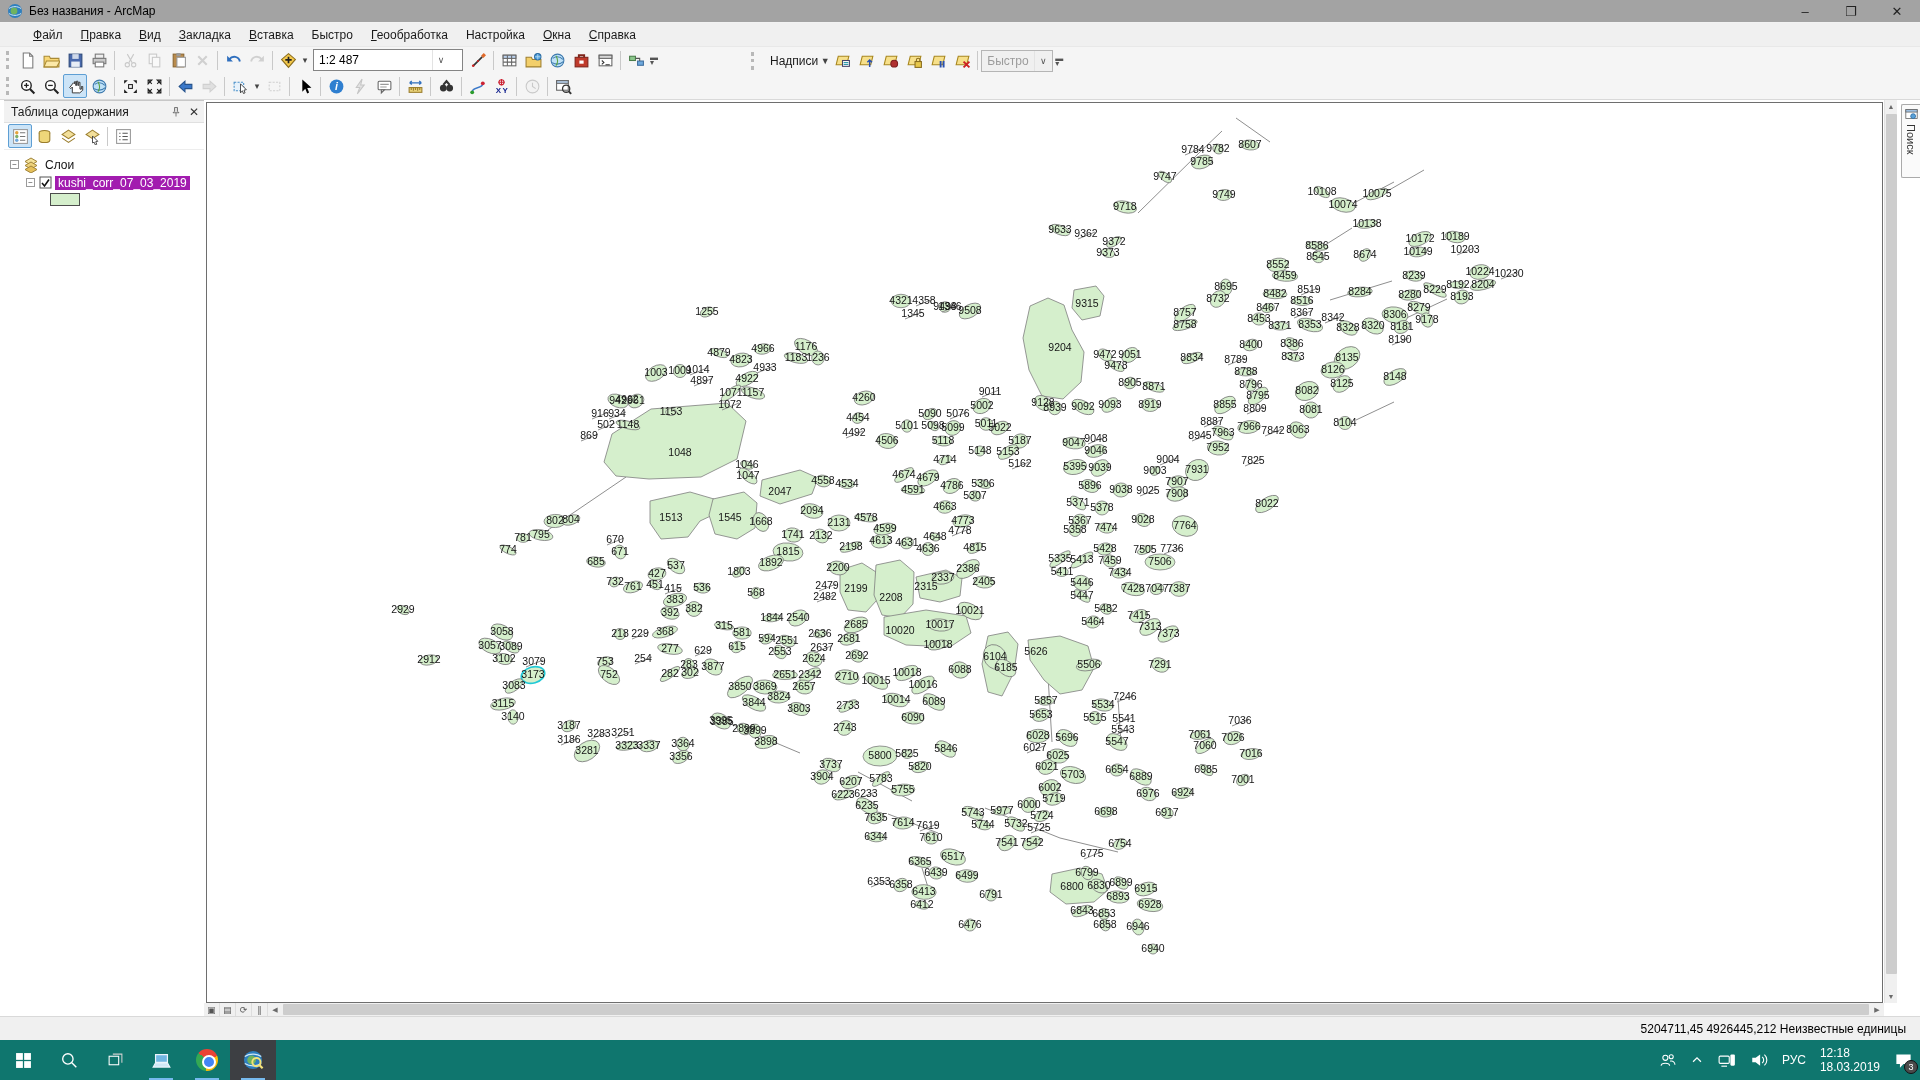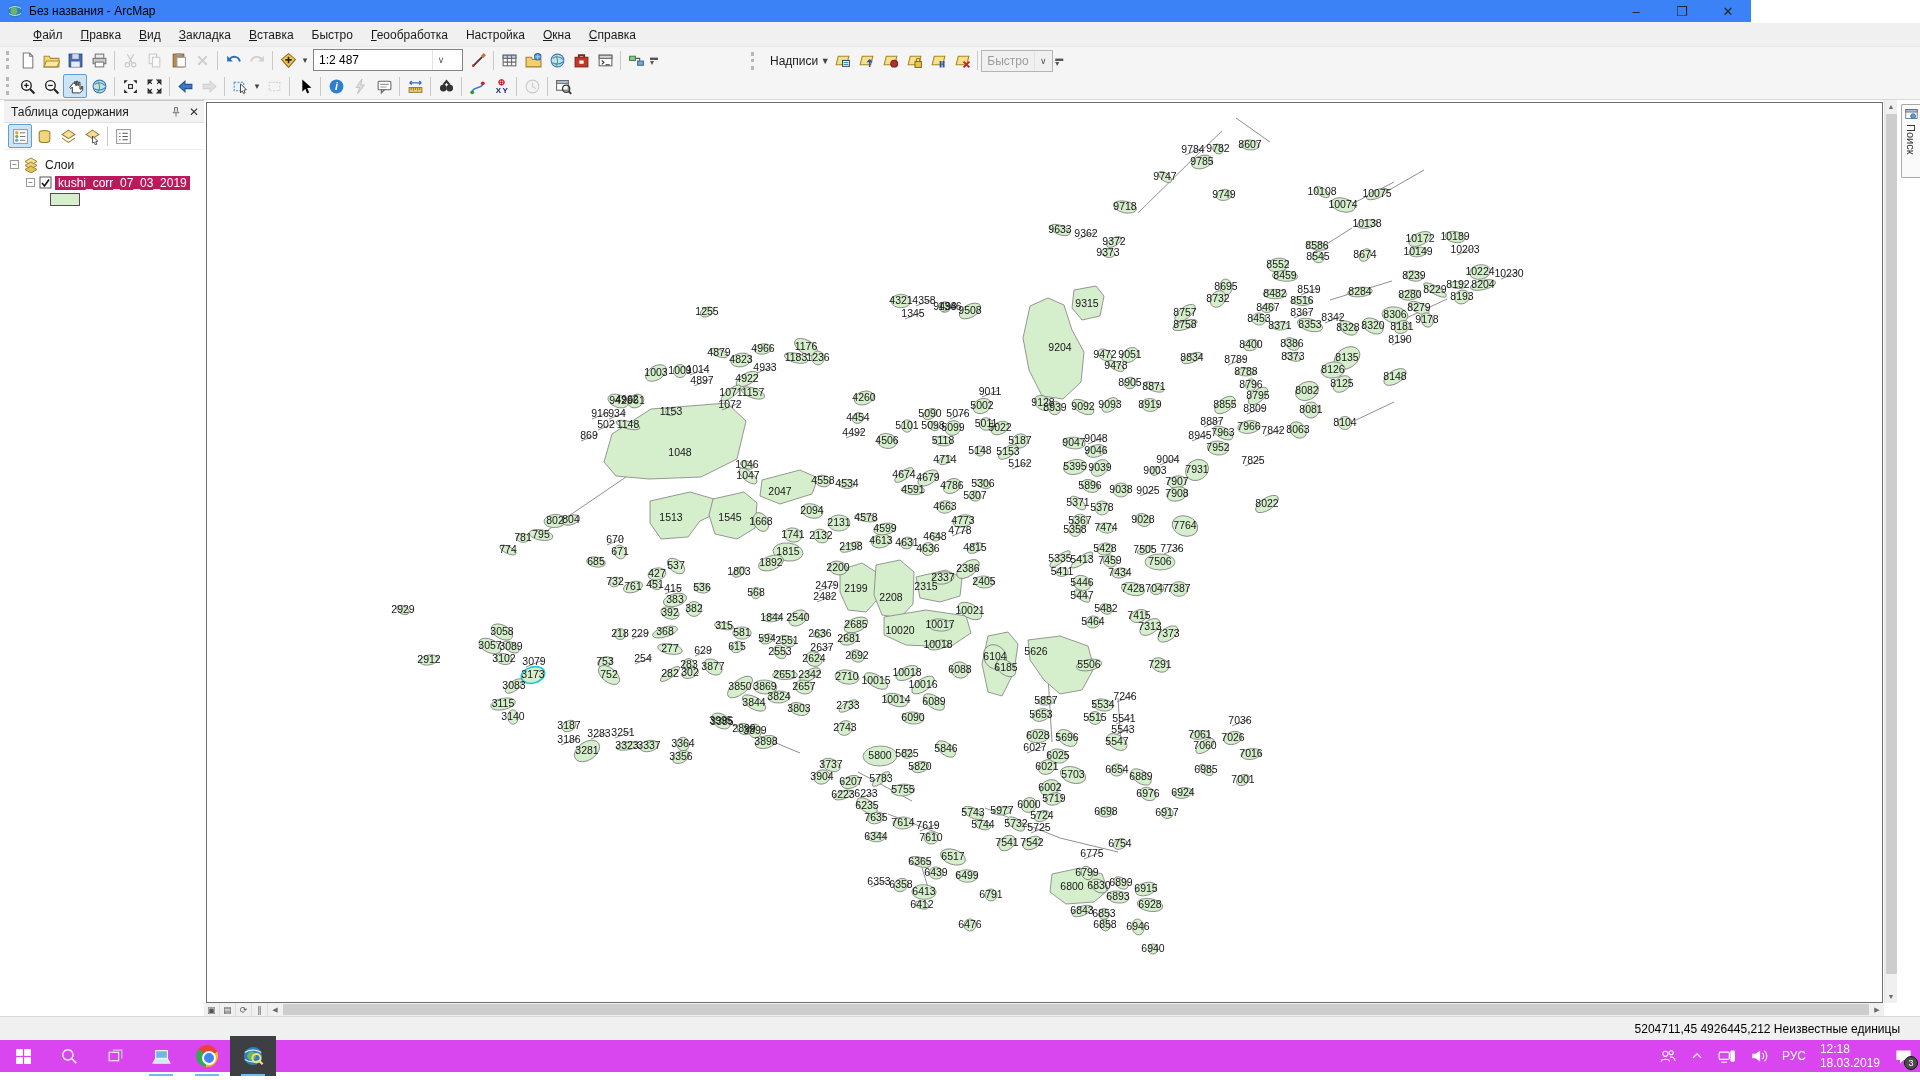--- a/index.html
+++ b/index.html
@@ -1,19 +1,19 @@
 <!DOCTYPE html>
 <html><head>
 <meta charset="utf-8">
 <style>
 *{margin:0;padding:0;box-sizing:border-box}
 html,body{width:1920px;height:1080px;overflow:hidden}
 body{font-family:"Liberation Sans",sans-serif;font-size:12px;color:#111;background:#fff;position:relative}
 
-#titlebar{position:absolute;left:0;top:0;width:1751px;height:23px;background:#3b82f6;display:flex;align-items:center;border-bottom:1px solid #f2f2f2}
+#titlebar{position:absolute;left:0;top:0;width:1920px;height:23px;background:#a3a3a3;display:flex;align-items:center;border-bottom:1px solid #f2f2f2}
 #titlebar .appicon{margin:0 6px 0 7px;display:flex}
 #titlebar .title{font-size:12px;color:#000}
 #titlebar .spacer{flex:1}
 .win-btn{width:46px;height:22px;display:flex;align-items:center;justify-content:center;font-size:13px;color:#222}
 
 #menubar{position:absolute;left:0;top:23px;width:1920px;height:23px;background:#f0f0f0;display:flex;align-items:center;padding-left:24px}
 .menu-item{padding:3px 9px;color:#1a1a1a;cursor:default}
 
 .toolbar-row{position:absolute;left:0;width:1920px;height:27px;background:#f5f5f5;display:flex;align-items:center}
 #row1{top:46px;border-top:1px solid #e8e8e8}
@@ -35,41 +35,41 @@
 
 #toc{position:absolute;left:4px;top:100px;width:204px;height:916px;background:#fff;border-right:1px solid #c7c7c7;border-top:1px solid #c7c7c7}
 #toc-header{height:22px;background:#f2f2f2;display:flex;align-items:center;padding:0 4px 0 7px;border-bottom:1px solid #e0e0e0}
 #toc-header .t{flex:1;color:#1a1a1a}
 #toc-header .hbtn{width:18px;height:18px;display:flex;align-items:center;justify-content:center;color:#333;font-size:12px}
 #toc-tools{height:27px;display:flex;align-items:center;padding-left:4px;border-bottom:1px solid #ededed}
 #toc-tree{padding:6px 2px 0 6px}
 .tree-row{display:flex;align-items:center;height:17px;margin-bottom:1px}
 .expander{width:9px;height:9px;border:1px solid #9a9a9a;background:#fff;font-size:8px;line-height:7px;text-align:center;color:#444;margin-right:4px}
 .tree-label{padding:0 3px}
-.tree-label.selected{background:#be185d;color:#fff}
+.tree-label.selected{background:#a21caf;color:#fff}
 .checkbox{margin-right:3px;display:flex}
 .swatch{width:30px;height:13px;background:#d5efcc;border:1px solid #4d4d4d;margin-left:40px;margin-top:2px}
 
 #map-wrap{position:absolute;left:204px;top:100px;width:1680px;height:916px;background:#fff}
 #vscroll{position:absolute;left:1884px;top:100px;width:13px;height:903px;background:#f0f0f0;border-left:1px solid #e3e3e3}
 #vscroll .arr{height:13px;display:flex;align-items:center;justify-content:center;font-size:7px;color:#6a6a6a}
 #vscroll .thumb{position:absolute;left:1px;top:14px;width:11px;height:860px;background:#cdcdcd;border-radius:1px}
 #vscroll .arr.bottom{position:absolute;bottom:0;width:100%}
 #hscroll{position:absolute;left:204px;top:1003px;width:1680px;height:13px;background:#f0f0f0;display:flex;align-items:center}
 #hscroll .vbtn{width:16px;height:13px;display:flex;align-items:center;justify-content:center;font-size:9px;color:#555;border-right:1px solid #ddd}
 #hscroll .arr{width:14px;text-align:center;font-size:7px;color:#6a6a6a}
 #hscroll .thumb{flex:1;height:11px;background:#cdcdcd;margin:0 1px;border-radius:1px}
 #search-tab{position:absolute;left:1901px;top:104px;width:19px;height:74px;background:#fafafa;border:1px solid #aaa;border-right:0;border-radius:2px 0 0 2px;display:flex;flex-direction:column;align-items:center;padding-top:3px}
 #search-tab .vtext{writing-mode:vertical-rl;font-size:11px;color:#333;margin-top:3px}
 svg text{font-family:"Liberation Sans",sans-serif}
 
 #statusbar{position:absolute;left:0;top:1016px;width:1920px;height:24px;background:#f0f0f0;border-top:1px solid #d9d9d9;display:flex;align-items:center;justify-content:flex-end}
-#statusbar .coords{padding-right:20px;color:#000}
+#statusbar .coords{padding-right:14px;color:#000}
 
-#taskbar{position:absolute;left:0;top:1040px;width:1920px;height:32px;background:#d946ef;display:flex;align-items:center}
+#taskbar{position:absolute;left:0;top:1040px;width:1920px;height:40px;background:#0f766e;display:flex;align-items:center}
 .tk{width:46px;height:40px;display:flex;align-items:center;justify-content:center;position:relative}
 .tk .underline{position:absolute;bottom:0;left:11px;width:24px;height:2px;background:#76b9ed}
 .tk.appactive{background:#3d3f43}
 .chrome-ball{width:22px;height:22px;border-radius:50%;background:conic-gradient(from -50deg,#ea4335 0 33%,#fbbc05 0 66%,#34a853 0 100%);position:relative}
 .chrome-ball::after{content:"";position:absolute;left:6px;top:6px;width:10px;height:10px;border-radius:50%;background:#4285f4;border:2px solid #fff}
 #tray{margin-left:auto;display:flex;align-items:center;height:40px}
 #tray .titem{height:40px;display:flex;align-items:center;justify-content:center;padding:0 7px;color:#fff}
 #tray .lang{font-size:12px}
 #tray .clock{font-size:12px;text-align:left;line-height:14px}
 .notif{position:relative}

